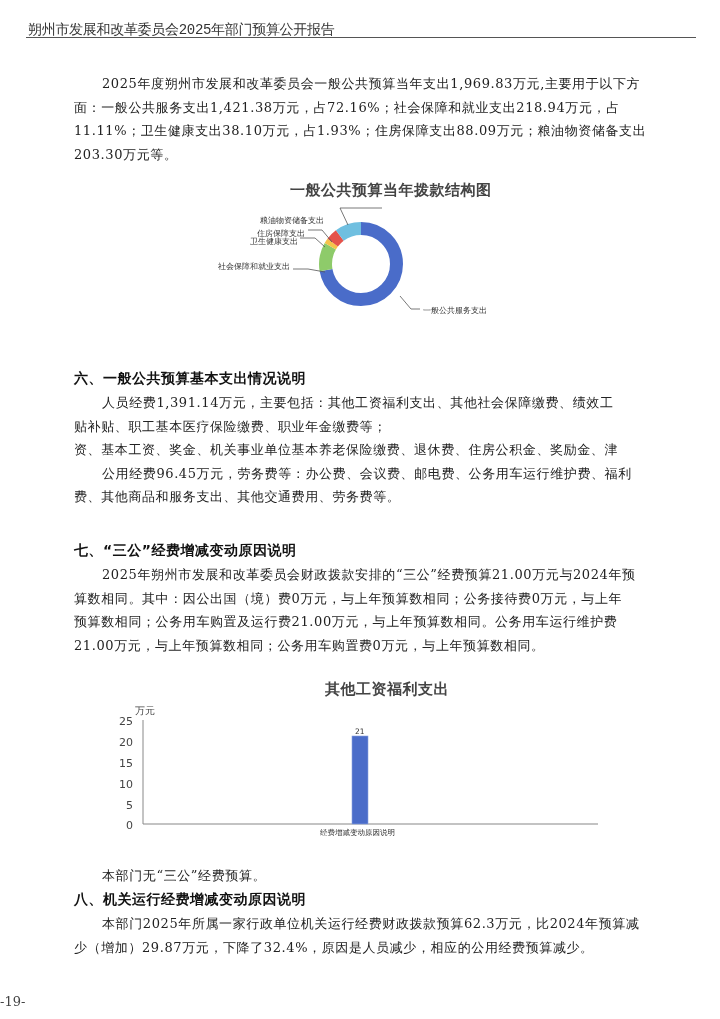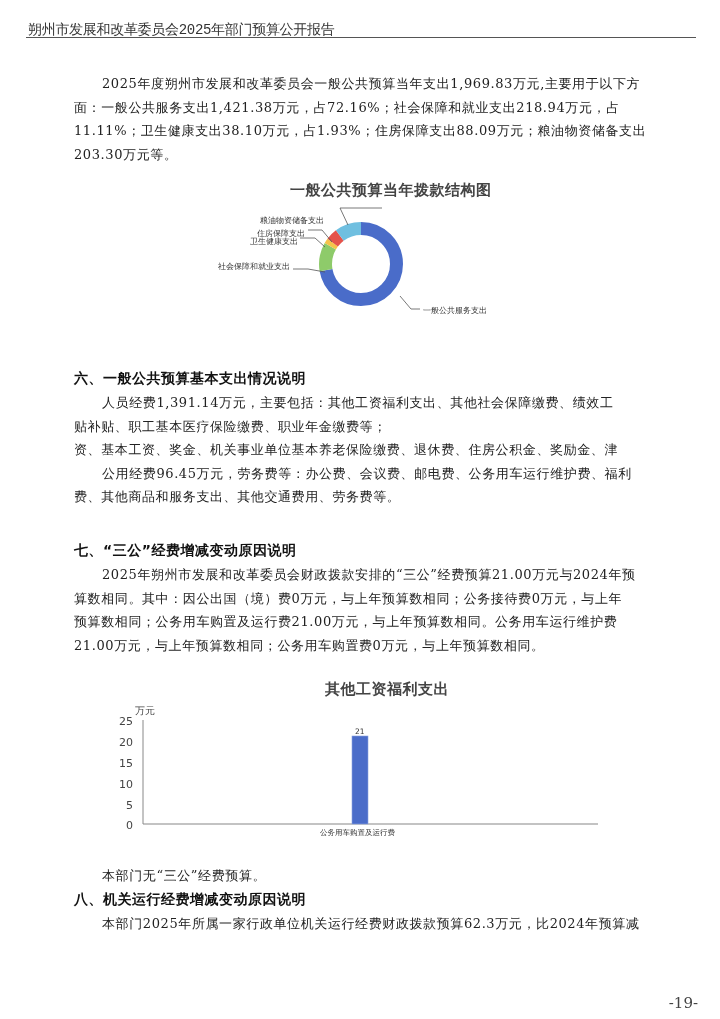--- a/index.html
+++ b/index.html
@@ -19,21 +19,21 @@
 
   .donut-wrap { position: absolute; left: 200px; top: 195px; width: 320px; height: 130px; }
   .pie-label { position: absolute; font-family: "DejaVu Sans", sans-serif; font-size: 8px; color: #333; white-space: nowrap; }
 
   .bar-chart { position: absolute; left: 110px; top: 700px; width: 500px; height: 140px; }
   .axis-unit { position: absolute; font-family: "DejaVu Sans", sans-serif; font-size: 10px; color: #444; }
   .tick { position: absolute; font-family: "DejaVu Sans", sans-serif; font-size: 11px; color: #444; text-align: right; width: 20px; }
   .bar-label { position: absolute; font-family: "DejaVu Sans", sans-serif; font-size: 7.5px; color: #333; }
   .cat-label { position: absolute; font-family: "DejaVu Sans", sans-serif; font-size: 7.5px; color: #333; white-space: nowrap; }
 
-  .page-num { position: absolute; top: 994px; left: 0; width: 698px; text-align: right; font-size: 15px; color: #444; }
+  .page-num { position: absolute; top: 994px; left: 0; width: 698px; text-align: left; font-size: 13px; color: #444; }
 </style>
 </head>
 <body>
 
 <div class="header">
   <span class="header-title">朔州市发展和改革委员会2025年部门预算公开报告</span>
 </div>
 
 <div class="para" style="top:72px;">
   <span class="line indent">2025年度朔州市发展和改革委员会一般公共预算当年支出1,969.83万元,主要用于以下方</span>
@@ -93,25 +93,26 @@
   <span class="tick" style="left:3px; top:57px;">15</span>
   <span class="tick" style="left:3px; top:78px;">10</span>
   <span class="tick" style="left:3px; top:99px;">5</span>
   <span class="tick" style="left:3px; top:119px;">0</span>
   <svg width="500" height="140" style="position:absolute; left:0; top:0;">
     <line x1="33" y1="20" x2="33" y2="124" stroke="#888" stroke-width="1"></line>
     <line x1="33" y1="124" x2="488" y2="124" stroke="#888" stroke-width="1.2"></line>
     <rect x="242" y="36" width="16" height="88" fill="#4a6cc9" stroke="#8aa3e0" stroke-width="0.6"></rect>
   </svg>
   <span class="bar-label" style="left:245px; top:27px;">21</span>
-  <span class="cat-label" style="left:210px; top:128px;">公务用车购置及运行费</span>
+  <span class="cat-label" style="left:210px; top:128px;">经费增减变动原因说明</span>
 </div>
 
 <div class="para" style="top:864px;">
   <span class="line indent">本部门无“三公”经费预算。</span>
 </div>
 
 <div class="heading" style="top:891px;">八、机关运行经费增减变动原因说明</div>
 <div class="para" style="top:912px;">
   <span class="line indent">本部门2025年所属一家行政单位机关运行经费财政拨款预算62.3万元，比2024年预算减</span>
+  <span class="line">少（增加）29.87万元，下降了32.4%，原因是人员减少，相应的公用经费预算减少。</span>
 </div>
 
 <div class="page-num">-19-</div>
 
 </body></html>

